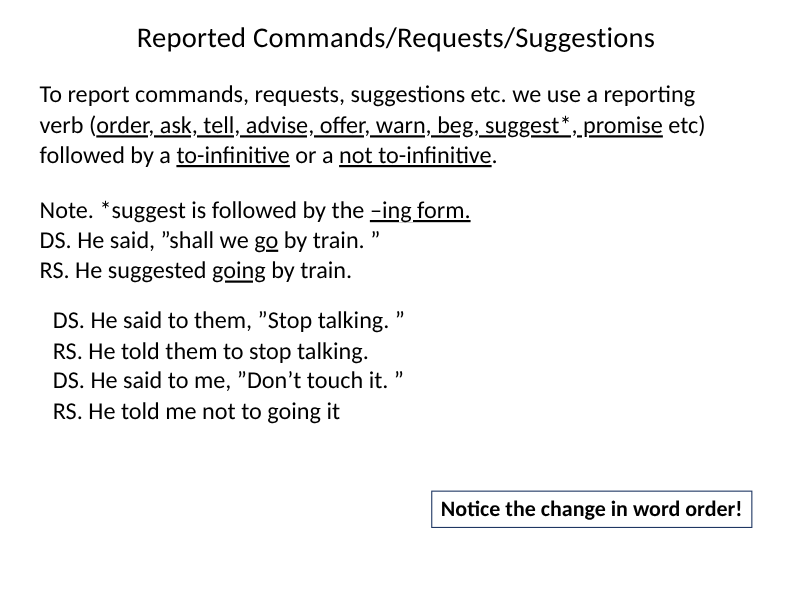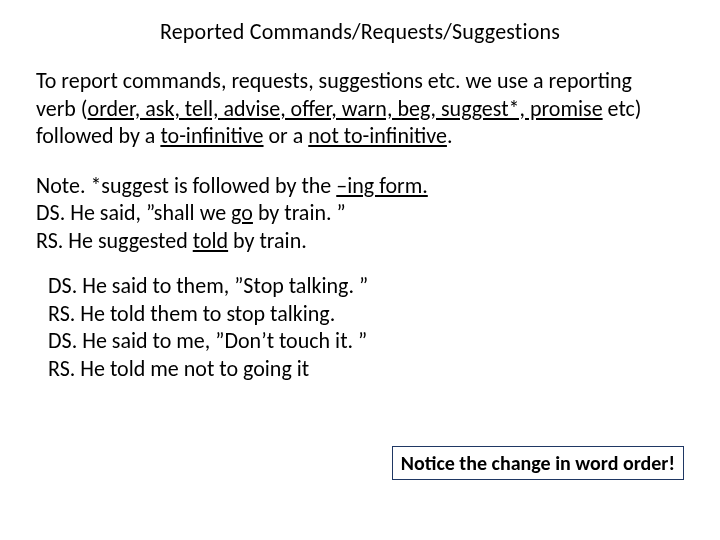--- a/index.html
+++ b/index.html
@@ -12,21 +12,21 @@
     color: #000;
   }
   .slide {
     box-sizing: border-box;
     width: 720px;
     height: 540px;
     padding: 18px 36px 20px 36px;
     position: relative;
   }
   .title {
-    font-size: 22px;
+    font-size: 26px;
     text-align: center;
     margin: 0 0 22px 0;
     font-weight: 400;
     letter-spacing: 0.2px;
   }
   .body {
     font-size: 22px;
     line-height: 1.25;
   }
   p.block {
@@ -60,21 +60,21 @@
 
   <div class="body">
 
     <p class="block">
       <span>To report commands, requests, suggestions etc. we use a reporting verb (</span><span class="u">order, ask, tell, advise, offer, warn, beg, suggest*, promise</span><span> etc) followed by a </span><span class="u">to-infinitive</span><span> or a </span><span class="u">not to-infinitive</span><span>.</span>
     </p>
 
     <p class="block tight">
       <span>Note. *suggest is followed by the </span><span class="u">–ing form.</span><br>
       <span>DS.  He said, ”shall we </span><span class="u">go</span><span> by train. ”</span><br>
-      <span>RS.  He suggested </span><span class="u">told</span><span> by train.</span>
+      <span>RS.  He suggested </span><span class="u">going</span><span> by train.</span>
     </p>
 
     <p class="block last">
       <span>DS.  He said to them, ”Stop talking. ”</span><br>
       <span>RS.  He told them to stop talking.</span><br>
       <span>DS.  He said to me, ”Don’t touch it. ”</span><br>
       <span>RS.   He told me not to going it</span>
     </p>
 
   </div>

